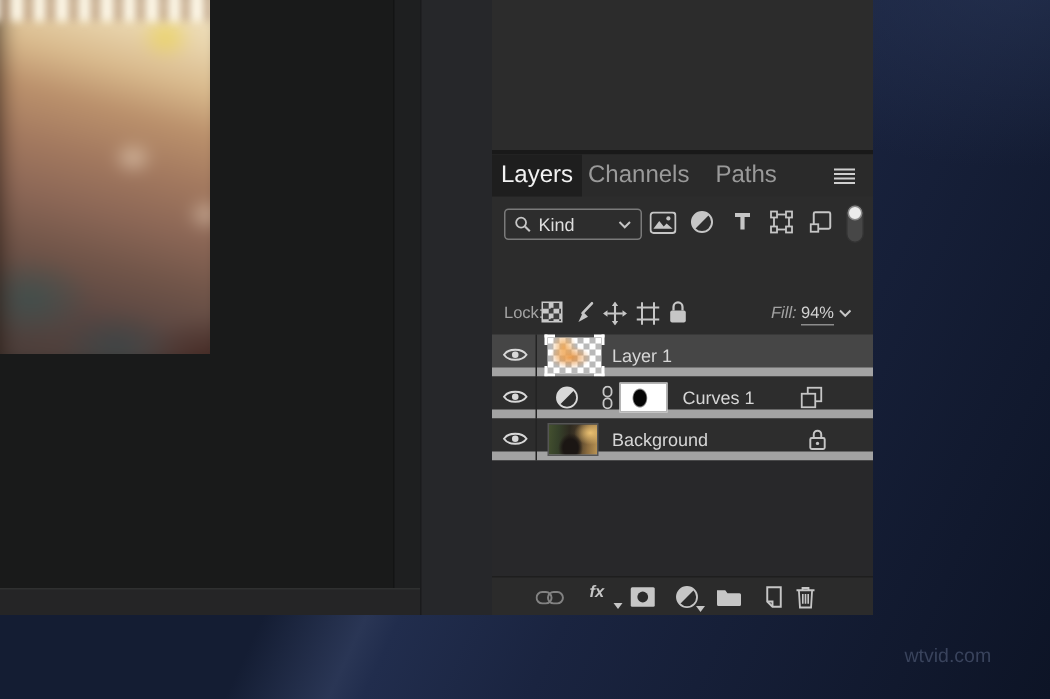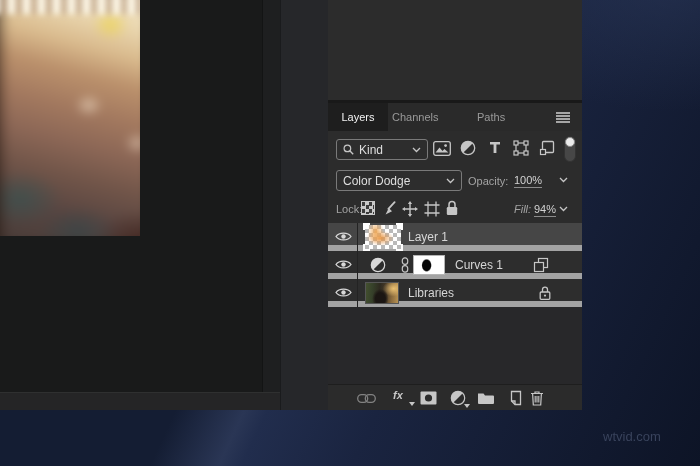--- a/index.html
+++ b/index.html
@@ -40,21 +40,21 @@
   .panel { left:328px; top:0; width:254px; height:410px; background:#2c2c2c; overflow:hidden; }
   .lib-section { position:absolute; left:0; top:0; width:254px; height:100px; overflow:hidden; }
   .lib-title { position:absolute; top:-4px; width:100%; text-align:center;
                font-size:12px; color:#9c9c9c; }
   .lib-link { position:absolute; top:26px; width:100%; text-align:center;
               font-size:13px; font-weight:bold; color:#ececec; text-decoration:underline; cursor:pointer; }
   .lib-bar { position:absolute; left:0; top:76px; width:254px; height:24px; border-top:1px solid #3a3a3a; }
   .panel-gap { position:absolute; left:0; top:100px; width:254px; height:3px; background:#191919; }
 
   .tabbar { position:absolute; left:0; top:103px; width:254px; height:28px; background:#2a2a2a; }
-  .tab { position:absolute; top:0; height:28px; line-height:28px; font-size:11px; color:#9a9a9a; cursor:pointer; }
+  .tab { position:absolute; top:0; height:28px; line-height:28px; font-size:16px; color:#9a9a9a; cursor:pointer; }
   .tab.active { background:#1e1e1e; color:#f2f2f2; text-align:center; }
   .hamburger { position:absolute; right:12px; top:9px; width:14px; height:11px; color:#cfcfcf; cursor:pointer; }
 
   .filter-row { position:absolute; left:0; top:131px; width:254px; height:36px; }
   .blend-row  { position:absolute; left:0; top:167px; width:254px; height:29px; }
   .lock-row   { position:absolute; left:0; top:196px; width:254px; height:27px; }
 
   .dropdown { position:absolute; border:1px solid #7a7a7a; border-radius:3px; background:#2d2d2d;
               height:21px; display:flex; align-items:center; padding:0 6px; gap:5px;
               font-size:12px; color:#dedede; cursor:pointer; }
@@ -195,37 +195,20 @@
           <svg width="16" height="16" viewBox="0 0 16 16">
             <rect x="3.5" y="1.5" width="11" height="11" rx="1" fill="none" stroke="currentColor" stroke-width="1.3"></rect>
             <rect x="1.5" y="9.5" width="5" height="5" fill="#2c2c2c" stroke="currentColor" stroke-width="1.2"></rect>
           </svg>
         </span>
         <div class="toggle-pill" style="left:236px;top:5px;">
           <div class="toggle-knob"></div>
         </div>
       </div>
 
-      <div class="blend-row">
-        <div class="dropdown" style="left:8px;top:3px;width:126px;">
-          <span>Color Dodge</span>
-          <span class="chev icon-btn">
-            <svg width="9" height="6" viewBox="0 0 9 6">
-                <path d="M1 1 L4.5 4.5 L8 1" fill="none" stroke="currentColor" stroke-width="1.3"></path>
-              </svg>
-          </span>
-        </div>
-        <span class="lbl" style="position:absolute;left:140px;top:8px;">Opacity:</span>
-        <span class="val" style="position:absolute;left:186px;top:7px;">100%</span>
-        <span class="icon-btn" style="position:absolute;left:231px;top:10px;">
-          <svg width="9" height="6" viewBox="0 0 9 6">
-              <path d="M1 1 L4.5 4.5 L8 1" fill="none" stroke="currentColor" stroke-width="1.3"></path>
-            </svg>
-        </span>
-      </div>
 
       <div class="lock-row">
         <span class="lbl" style="position:absolute;left:8px;top:7px;">Lock:</span>
         <div class="checker-icon" style="position:absolute;left:33px;top:5px;"></div>
         <span class="icon-btn" style="position:absolute;left:53px;top:5px;">
           <svg width="15" height="15" viewBox="0 0 15 15">
             <path d="M13.6 1.2 L7.4 7.8" stroke="currentColor" stroke-width="1.8" stroke-linecap="round"></path>
             <path d="M7.8 7 L4.6 13.6 L11 10.2 Z" fill="currentColor"></path>
           </svg>
         </span>
@@ -306,21 +289,21 @@
 
         <div class="layer-row">
           <span class="eye">
             <svg width="17" height="11" viewBox="0 0 17 11">
               <path d="M1 5.5 C4 1 13 1 16 5.5 C13 10 4 10 1 5.5 Z" fill="none" stroke="currentColor" stroke-width="1.3"></path>
               <circle cx="8.5" cy="5.5" r="2.2" fill="currentColor"></circle>
             </svg>
           </span>
           <div class="eye-divider"></div>
           <div class="bg-thumb"></div>
-          <span class="layer-name" style="left:80px;">Libraries</span>
+          <span class="layer-name" style="left:80px;">Background</span>
           <span class="icon-btn" style="position:absolute;left:210px;top:6px;">
             <svg width="14" height="16" viewBox="0 0 14 16">
               <path d="M4.5 7 V4.6 a2.5 2.5 0 0 1 5 0 V7" fill="none" stroke="currentColor" stroke-width="1.3"></path>
               <rect x="2.2" y="7" width="9.6" height="7.3" rx="1" fill="none" stroke="currentColor" stroke-width="1.3"></rect>
               <circle cx="7" cy="10.6" r="1.1" fill="currentColor"></circle>
             </svg>
           </span>
         </div>
       </div>
 

